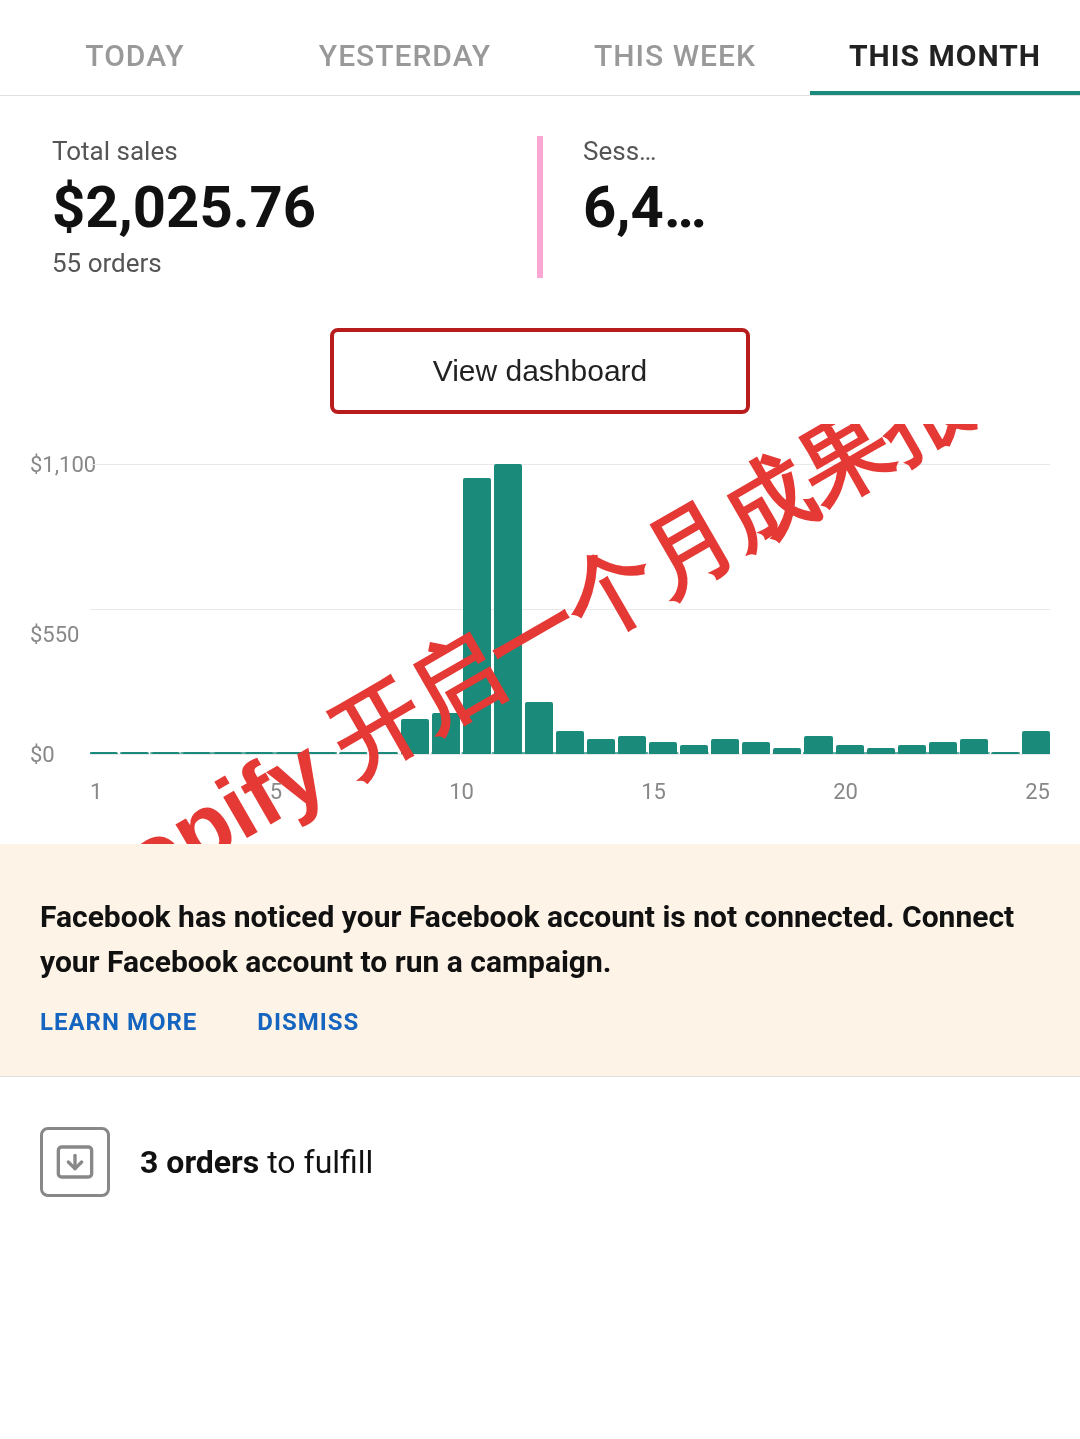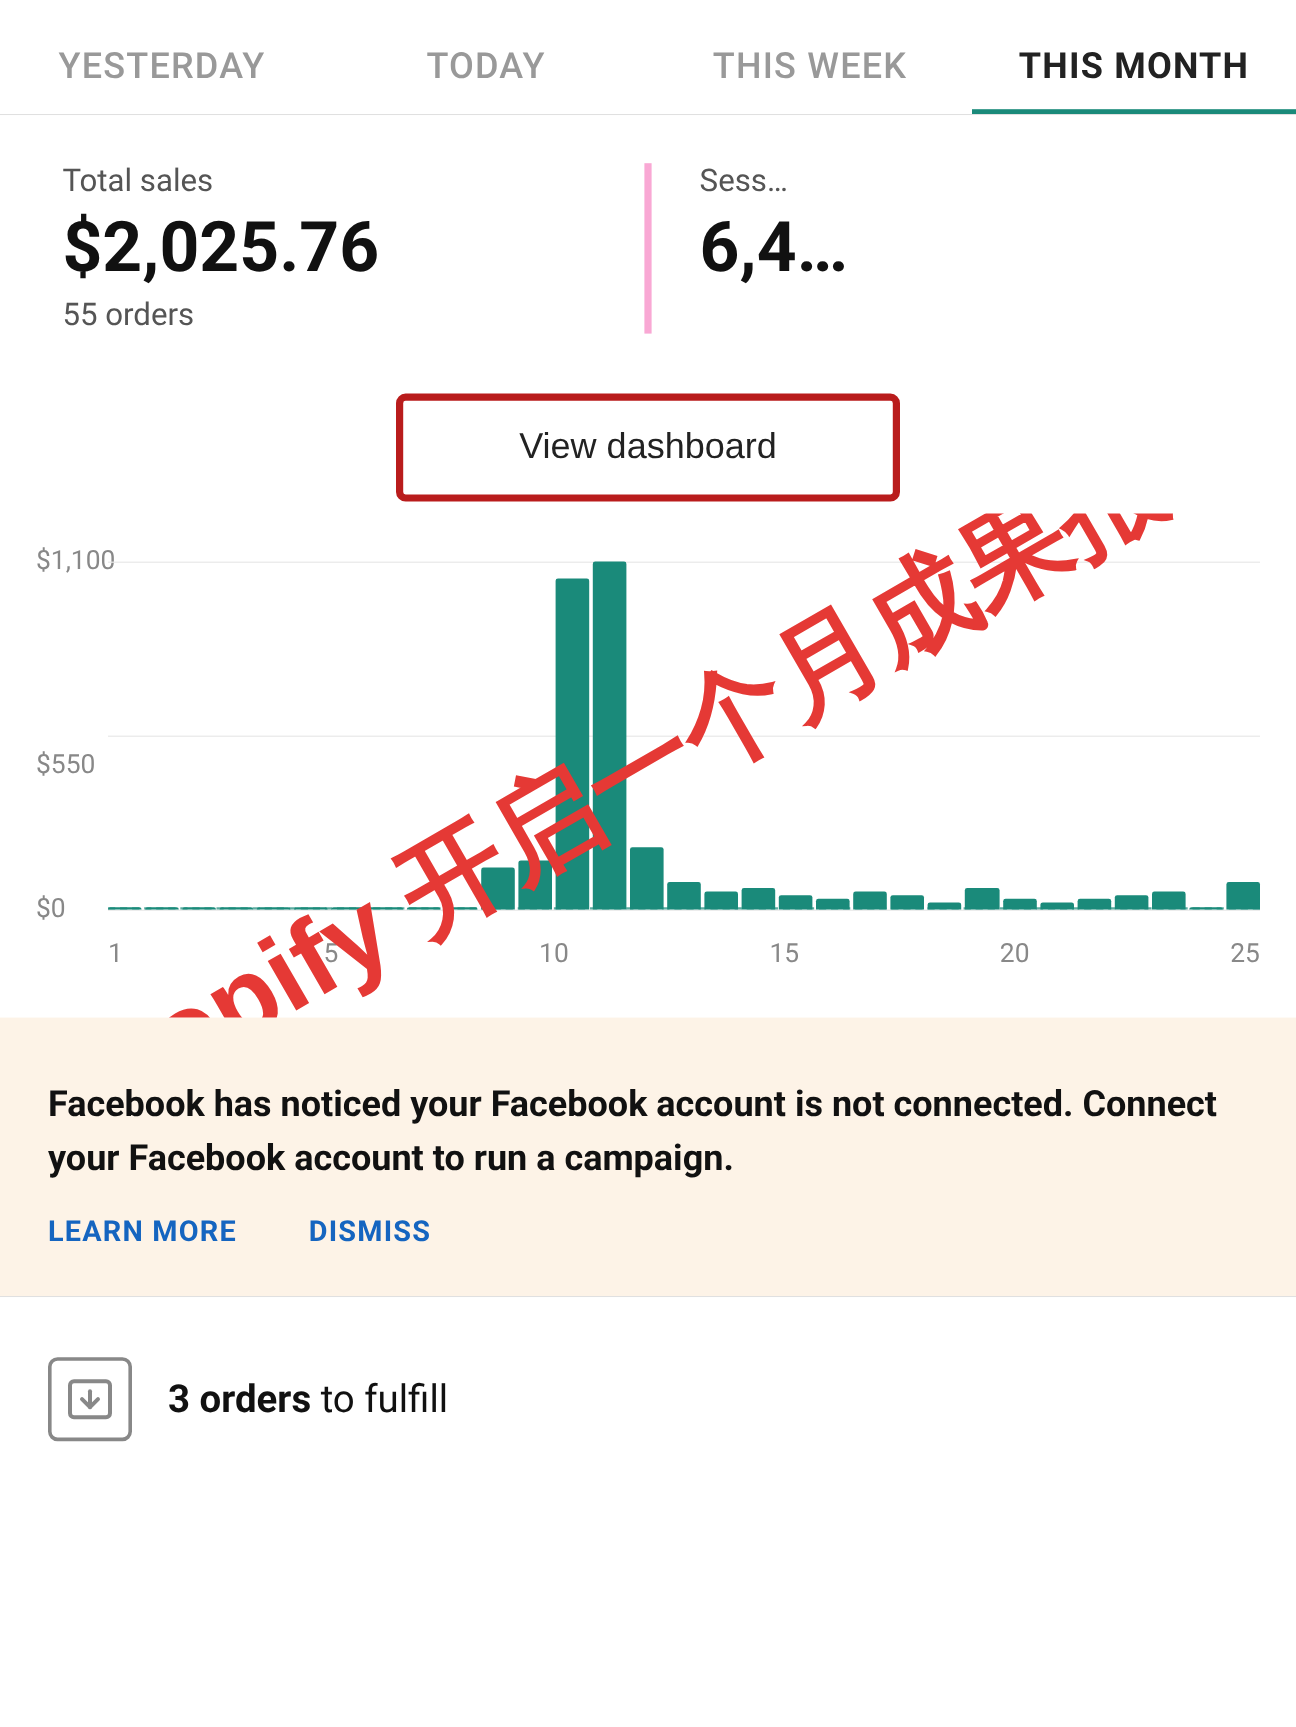--- a/index.html
+++ b/index.html
@@ -75,21 +75,21 @@
       color: #555;
       margin-top: 8px;
     }
 
     
     .btn-view-dashboard {
       display: block;
       margin: 30px auto;
       width: 420px;
       padding: 22px 30px;
-      border: 6px solid #b91c1c;
+      border: 4px solid #b91c1c;
       border-radius: 8px;
       background: #fff;
       color: #222;
       font-size: 30px;
       text-align: center;
       cursor: pointer;
       font-weight: 400;
     }
 
     
@@ -237,22 +237,22 @@
       color: #111;
     }
     .fulfill-text strong {
       font-weight: 700;
     }
   </style>
 </head>
 <body>
 
 <div class="tab-bar">
+  <div class="tab-item">TODAY</div>
   <div class="tab-item">YESTERDAY</div>
-  <div class="tab-item">TODAY</div>
   <div class="tab-item">THIS WEEK</div>
   <div class="tab-item active">THIS MONTH</div>
 </div>
 
 <div class="stats-section">
   <div class="stat-block">
     <div class="stat-label">Total sales</div>
     <div class="stat-value">$2,025.76</div>
     <div class="stat-sub">55 orders</div>
   </div>

